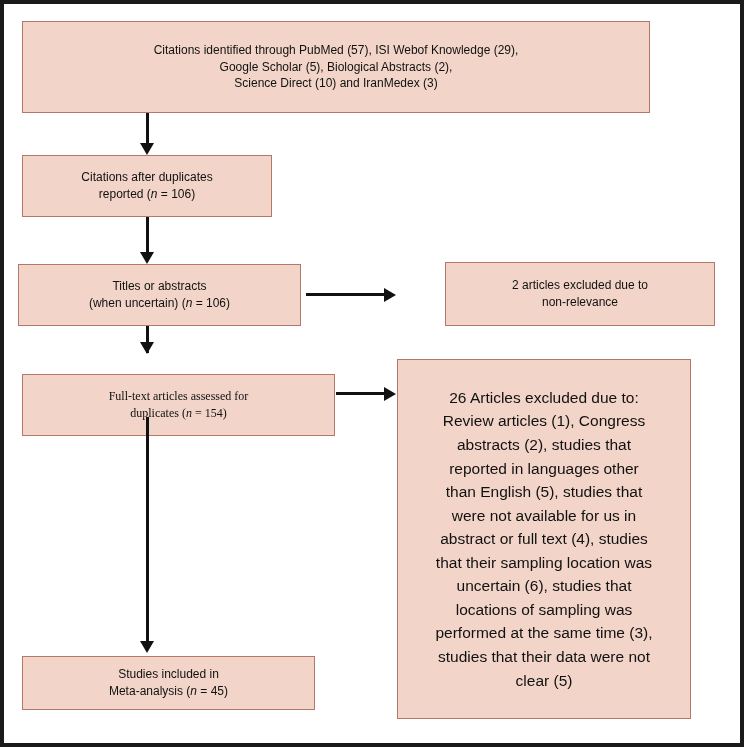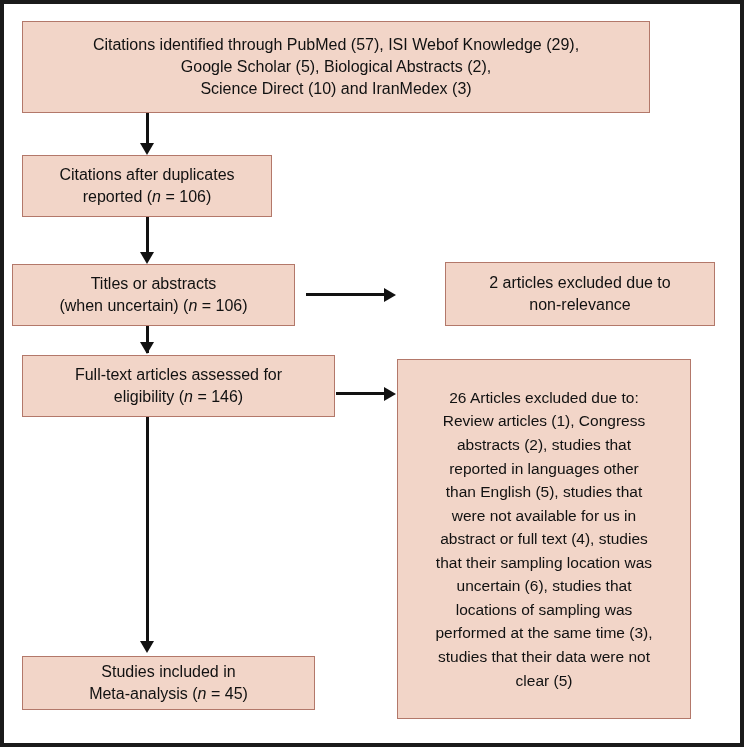--- a/index.html
+++ b/index.html
@@ -29,33 +29,33 @@
   .node {
     position: absolute;
     box-sizing: border-box;
     background: #f2d5c8;
     border: 1.5px solid #b3786a;
     display: flex;
     align-items: center;
     justify-content: center;
     text-align: center;
     color: #111111;
-    font-size: 16px;
+    font-size: 12px;
     line-height: 1.38;
     padding: 4px 0;
   }
   .node .txt { width: 100%; white-space: pre-line; }
   .node i { font-style: italic; }
 
   
   #node-identification { left: 22px;  top: 21px;  width: 628px; height: 92px; }
   #node-duplicates     { left: 22px;  top: 155px; width: 250px; height: 62px; }
-  #node-titles         { left: 12px;  top: 264px; width: 283px; height: 62px; }
+  #node-titles         { left: 18px;  top: 264px; width: 283px; height: 62px; }
   #node-excluded-1     { left: 397px; top: 262px; width: 270px; height: 64px; margin-left: 48px; }
-  #node-fulltext       { left: 22px;  top: 355px; width: 313px; height: 62px; }
+  #node-fulltext       { left: 22px;  top: 374px; width: 313px; height: 62px; font-family: Liberation Serif, serif; }
   #node-excluded-2     { left: 397px; top: 359px; width: 294px; height: 360px;
                          font-size: 15.5px; line-height: 1.52; padding: 6px 6px; }
   #node-included       { left: 22px;  top: 656px; width: 293px; height: 54px; }
 
   
   .vline {
     position: absolute;
     width: 3px;
     background: #111111;
   }
@@ -133,21 +133,21 @@
 
   <div class="node" id="node-excluded-1">
     <span class="txt">2 articles excluded due to
 non-relevance</span>
   </div>
 
   <div class="vline" id="vline-4"></div>
   <div class="arrow-down" id="ahead-4"></div>
 
   <div class="node" id="node-fulltext">
-    <span class="txt"><span>Full-text articles assessed for</span><br><span>eligibility (</span><i>n</i><span> = 146)</span></span>
+    <span class="txt"><span>Full-text articles assessed for</span><br><span>duplicates (</span><i>n</i><span> = 154)</span></span>
   </div>
 
   <div class="hline" id="hline-5"></div>
   <div class="arrow-right" id="ahead-5"></div>
 
   <div class="node" id="node-excluded-2">
     <span class="txt">26 Articles excluded due to:
 Review articles (1), Congress
 abstracts (2), studies that
 reported in languages other

